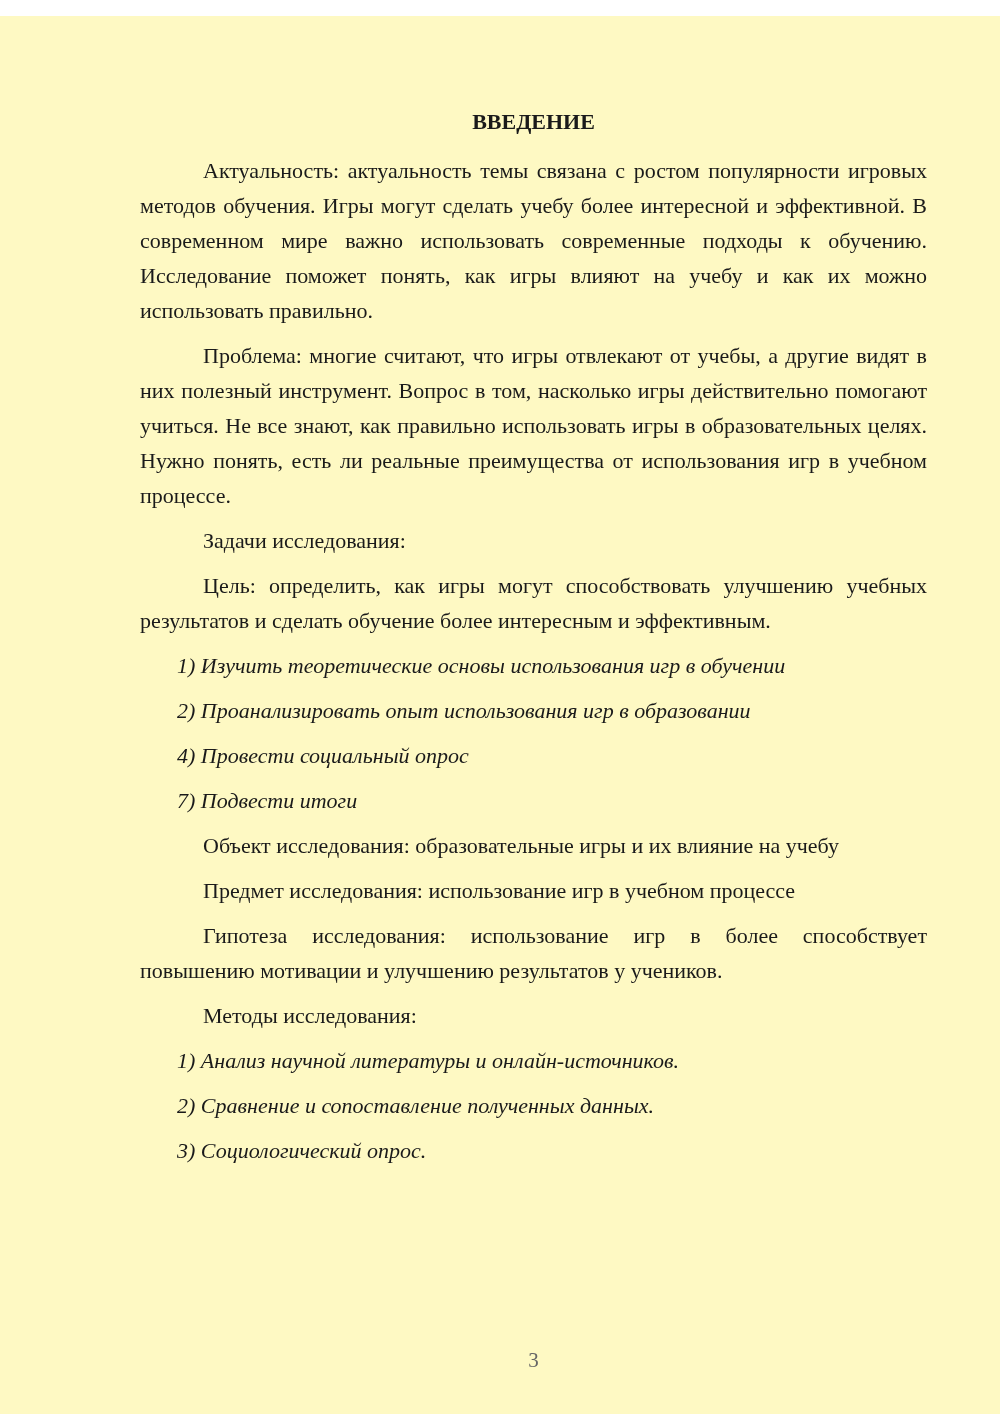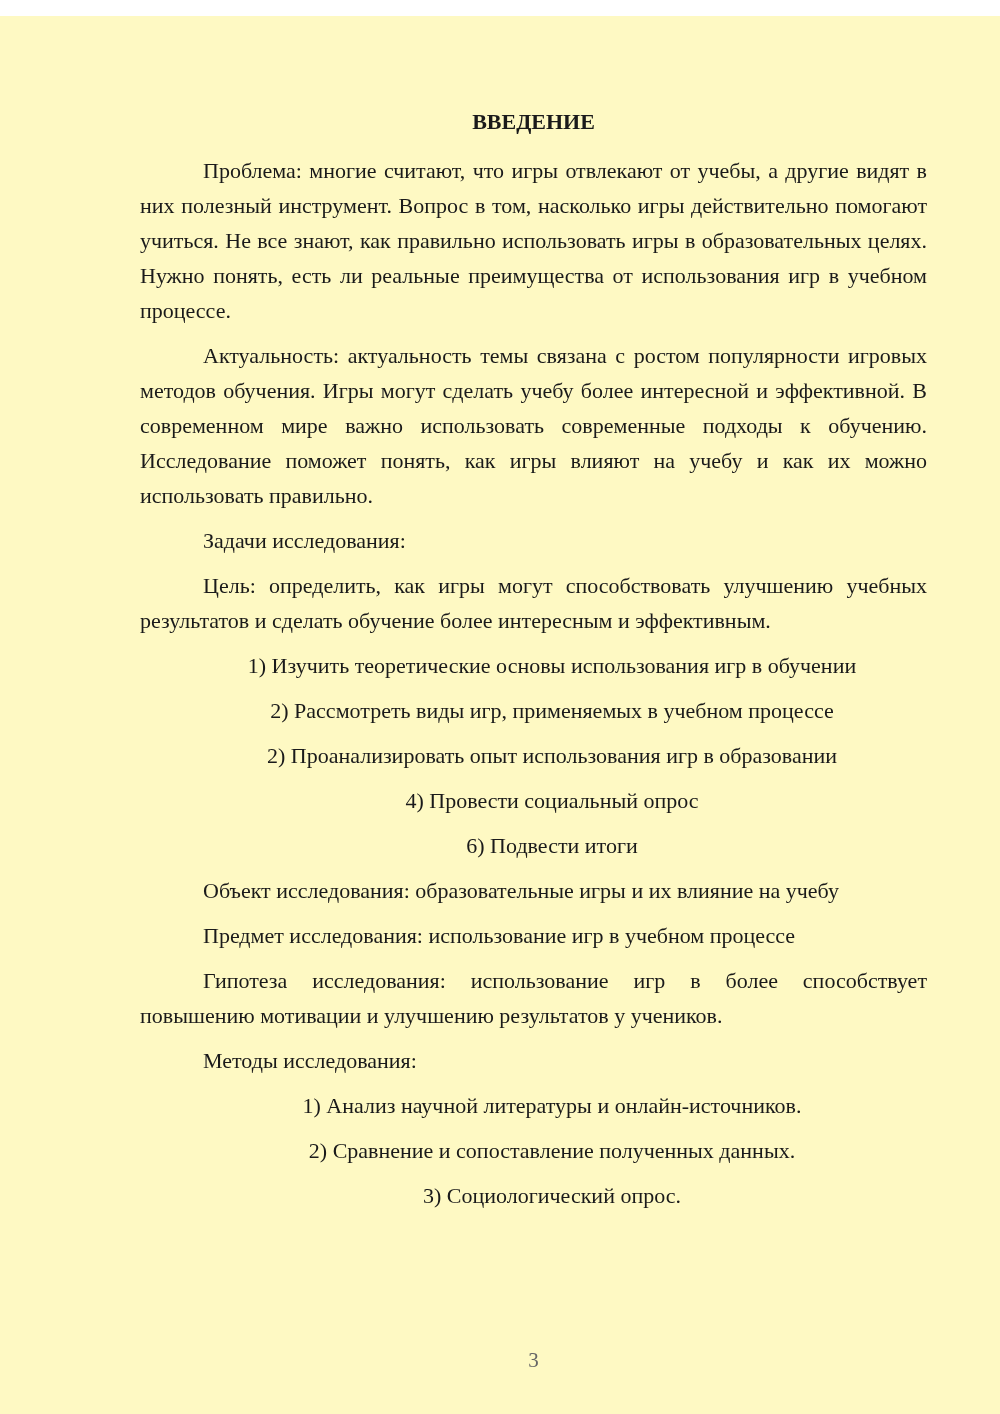--- a/index.html
+++ b/index.html
@@ -29,51 +29,51 @@
     margin: 0 0 14px 0;
   }
   .page p {
     margin: 0 0 10px 0;
   }
   .para {
     text-align: justify;
     text-indent: 63px;
   }
   .list-item {
-    text-align: center;
+    text-align: left;
     text-indent: 37px;
+    font-style: italic;
   }
   .page-number {
     position: absolute;
     top: 1327px;
     left: 140px;
     width: 787px;
     text-align: center;
     color: #666666;
     font-size: 21px;
     line-height: 35px;
   }
 </style>
 </head>
 <body>
 
 <div class="page">
 
   <h1 class="doc-title">ВВЕДЕНИЕ</h1>
 
+  <p class="para">Актуальность: актуальность темы связана с ростом популярности игровых методов обучения. Игры могут сделать учебу более интересной и эффективной. В современном мире важно использовать современные подходы к обучению. Исследование поможет понять, как игры влияют на учебу и как их можно использовать правильно.</p>
   <p class="para">Проблема: многие считают, что игры отвлекают от учебы, а другие видят в них полезный инструмент. Вопрос в том, насколько игры действительно помогают учиться. Не все знают, как правильно использовать игры в образовательных целях. Нужно понять, есть ли реальные преимущества от использования игр в учебном процессе.</p>
-  <p class="para">Актуальность: актуальность темы связана с ростом популярности игровых методов обучения. Игры могут сделать учебу более интересной и эффективной. В современном мире важно использовать современные подходы к обучению. Исследование поможет понять, как игры влияют на учебу и как их можно использовать правильно.</p>
   <p class="para">Задачи исследования:</p>
   <p class="para">Цель: определить, как игры могут способствовать улучшению учебных результатов и сделать обучение более интересным и эффективным.</p>
 
   <p class="list-item">1) Изучить теоретические основы использования игр в обучении</p>
-  <p class="list-item">2) Рассмотреть виды игр, применяемых в учебном процессе</p>
   <p class="list-item">2) Проанализировать опыт использования игр в образовании</p>
   <p class="list-item">4) Провести социальный опрос</p>
-  <p class="list-item">6) Подвести итоги</p>
+  <p class="list-item">7) Подвести итоги</p>
 
   <p class="para">Объект исследования: образовательные игры и их влияние на учебу</p>
   <p class="para">Предмет исследования: использование игр в учебном процессе</p>
   <p class="para">Гипотеза исследования: использование игр в более способствует повышению мотивации и улучшению результатов у учеников.</p>
   <p class="para">Методы исследования:</p>
 
   <p class="list-item">1) Анализ научной литературы и онлайн-источников.</p>
   <p class="list-item">2) Сравнение и сопоставление полученных данных.</p>
   <p class="list-item">3) Социологический опрос.</p>
 

